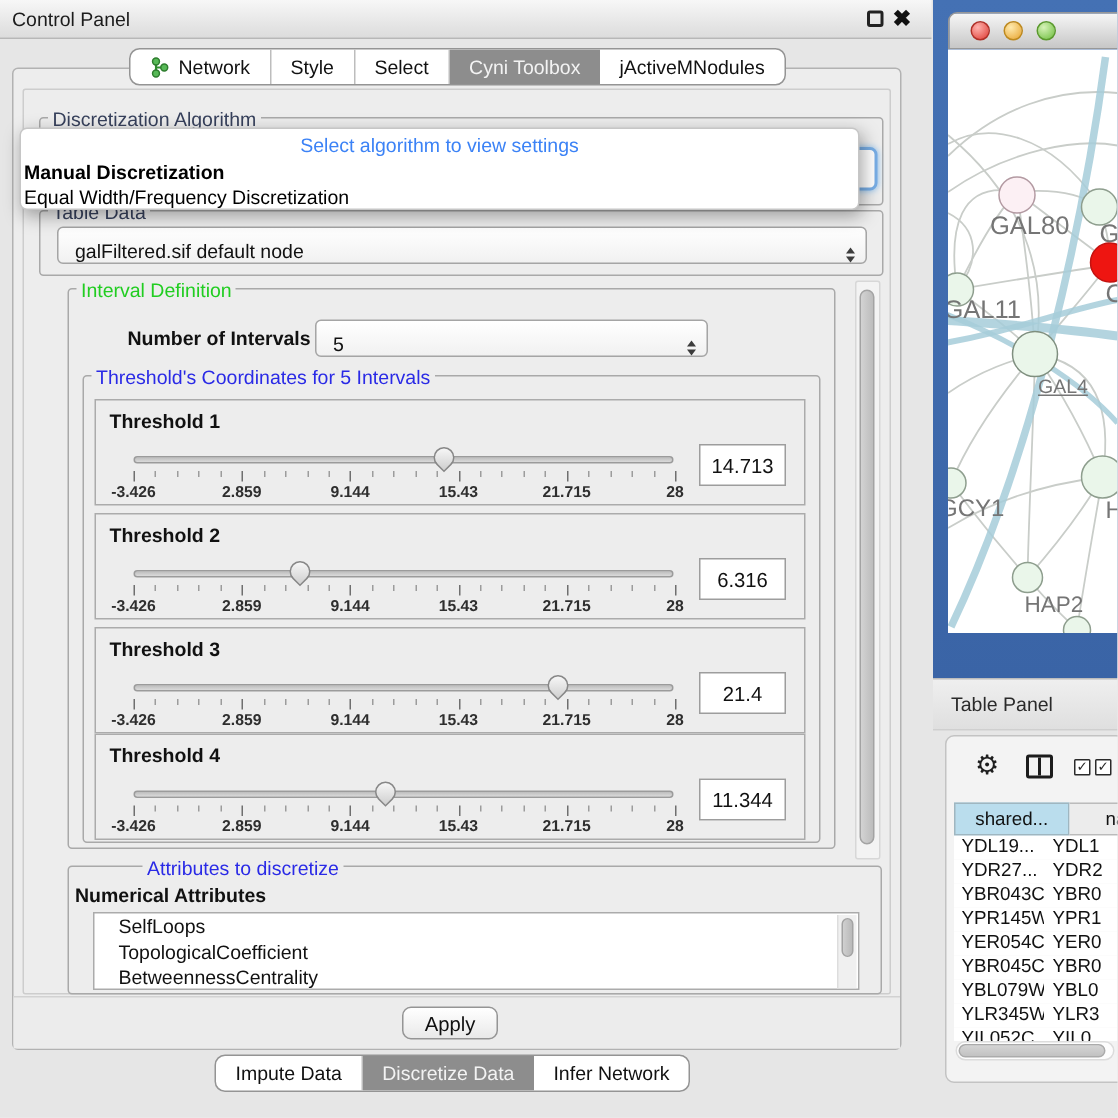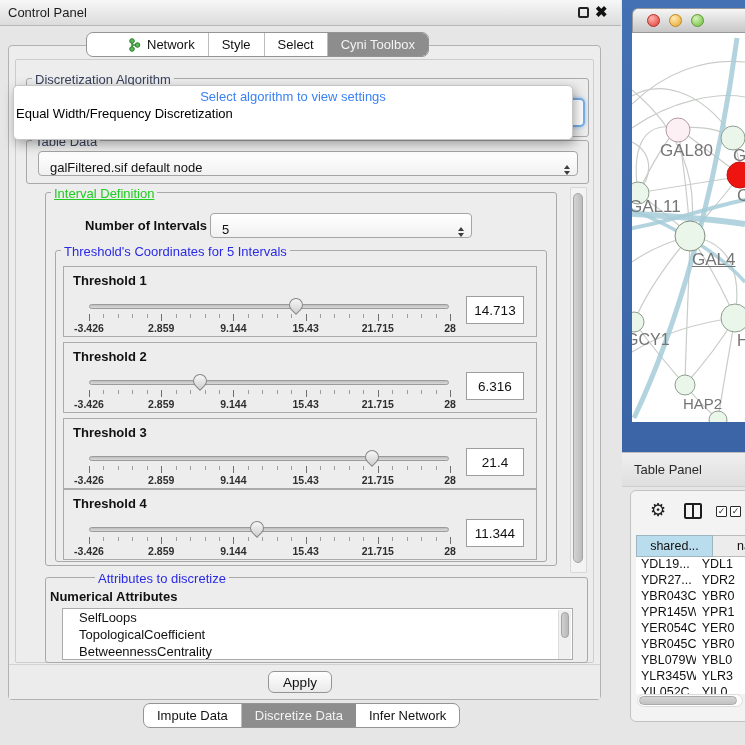--- a/index.html
+++ b/index.html
@@ -22,21 +22,21 @@
   .inner-panel { position:absolute; left:15px; top:59px; width:579px; height:604px;
     border:1px solid #cdcdcd; border-radius:2px; }
 
   
   .seg { position:absolute; display:flex; height:25px; background:#fff;
     border:1px solid #949494; border-radius:7px; overflow:hidden; z-index:6; }
   .seg .tab { display:flex; align-items:center; gap:6px; padding:0 13px;
     font-size:13px; color:#111; border-right:1px solid #bdbdbd; cursor:default; }
   .seg .tab:last-child { border-right:none; }
   .seg .tab.selected { background:#8d8d8d; color:#f3f3f3; border-right:none; }
-  .top-tabs { left:86px; top:32px;padding-left:28px; }
+  .top-tabs { left:86px; top:32px; }
   .bottom-tabs { left:143px; top:703px; }
 
   
   .groupbox { position:absolute; border:1px solid #a9a9a9; border-radius:3px; }
   .grouptitle { position:absolute; font-size:13px; background:#ededed; padding:0 3px; white-space:nowrap; }
   .t-navy { color:#37415c; }
   .t-green { color:#21cd21; }
   .t-blue { color:#2a2ae6; }
 
   
@@ -172,47 +172,51 @@
   </div>
   <div class="tab">
       <span>Style</span>
     </div>
   <div class="tab">
       <span>Select</span>
     </div>
   <div class="tab selected">
       <span>Cyni Toolbox</span>
     </div>
+  <div class="tab">
+      <span>jActiveMNodules</span>
+    </div>
 </div>
 
 <div class="groupbox" style="left:26px; top:78px; width:563px; height:59px;"></div>
 <div class="grouptitle t-navy" style="left:32px; top:72px;">Discretization Algorithm</div>
 <div class="combo-focus"></div>
 
 <div class="popup">
   <div class="hint">Select algorithm to view settings</div>
+  <div class="opt-bold">Manual Discretization</div>
   <div class="opt">Equal Width/Frequency Discretization</div>
 </div>
 
 <div class="groupbox" style="left:26px; top:140px; width:563px; height:44px;"></div>
 <div class="grouptitle t-navy" style="left:32px; top:134px;">Table Data</div>
 <div class="combo" style="left:38px; top:151px; width:540px; height:25px;">
   <span class="val">galFiltered.sif default node</span>
   <span class="stepper">
       <span class="arr-up"></span>
       <span class="arr-down"></span>
     </span>
 </div>
 
 <div class="vscroll" style="left:570px; top:187px; width:17px; height:386px;">
   <div class="thumb" style="top:5px; height:370px;"></div>
 </div>
 
 <div class="groupbox" style="left:45px; top:192px; width:512px; height:374px;"></div>
-<div class="grouptitle t-green" style="left:51px; top:186px;text-decoration:underline;">Interval Definition</div>
+<div class="grouptitle t-green" style="left:51px; top:186px;">Interval Definition</div>
 
 <div style="position:absolute; left:85px; top:218px; font-size:13px; font-weight:bold;">Number of Intervals</div>
 <div class="combo" style="left:210px; top:213px; width:262px; height:25px;">
   <span class="val">5</span>
   <span class="stepper">
       <span class="arr-up"></span>
       <span class="arr-down"></span>
     </span>
 </div>
 
@@ -463,21 +467,21 @@
       <circle cx="634" cy="322" r="10" fill="#eaf6ea" stroke="#8e9e8e" stroke-width="1"></circle>
       <circle cx="735" cy="318" r="14" fill="#eaf6ea" stroke="#8e9e8e" stroke-width="1"></circle>
       <circle cx="685" cy="385" r="10" fill="#eaf6ea" stroke="#8e9e8e" stroke-width="1"></circle>
       <circle cx="718" cy="420" r="9" fill="#eaf6ea" stroke="#8e9e8e" stroke-width="1"></circle>
     </svg>
   <div>
       <div class="net-label" style="left: 28px; top: 108px; font-size: 17px;">GAL80</div>
       <div class="net-label" style="left: 101px; top: 113px; font-size: 17px;">GA</div>
       <div class="net-label" style="left: 105px; top: 153px; font-size: 17px;">C</div>
       <div class="net-label" style="left: -3px; top: 164px; font-size: 17px;">GAL11</div>
-      <div class="net-label" style="left: 60px; top: 217px; font-size: 17px; text-decoration: underline;">GAL4</div>
+      <div class="net-label" style="left: 60px; top: 217px; font-size: 13px; text-decoration: underline;">GAL4</div>
       <div class="net-label" style="left: -6px; top: 298px; font-size: 16px;">GCY1</div>
       <div class="net-label" style="left: 105px; top: 299px; font-size: 16px;">H</div>
       <div class="net-label" style="left: 51px; top: 362px; font-size: 15px;">HAP2</div>
     </div>
 </div>
 
 <div class="tp-header">
   <span class="ttl">Table Panel</span>
 </div>
 <div class="tp-body"></div>

